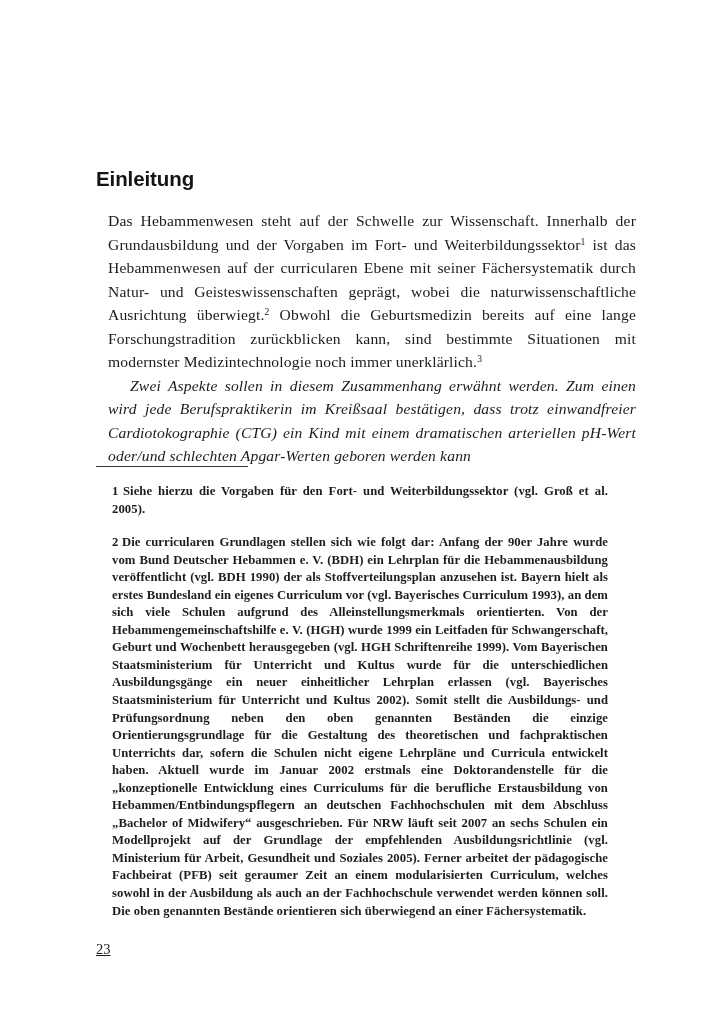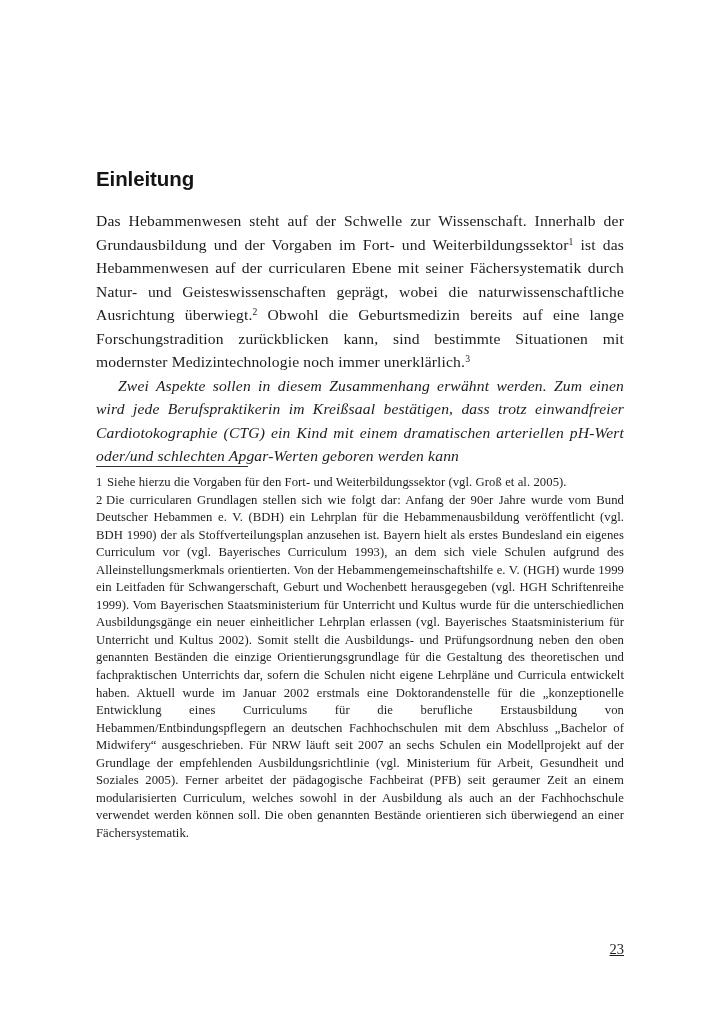--- a/index.html
+++ b/index.html
@@ -46,21 +46,21 @@
     position: absolute;
     top: 168px;
     left: 0;
     line-height: 22px;
   }
 
   
   .body-block {
     position: absolute;
     top: 209px;
-    left: 0;
+    left: 12px;
     width: 528px;
   }
   .body-par {
     margin: 0;
     font-size: 15.6px;
     line-height: 23.55px;
     text-align: justify;
     text-justify: inter-word;
     hyphens: manual;
     color: #1b1b1b;
@@ -85,40 +85,40 @@
   }
   .footnote-rule {
     width: 152px;
     height: 0;
     border: none;
     border-top: 1px solid #333333;
     margin: 0 0 7px 0;
     padding: 0;
   }
   .footnote {
-    margin: 0;
+    margin: 16px;
     font-size: 12.7px;
     line-height: 17.55px;
     text-align: justify;
     text-justify: inter-word;
     color: #1d1d1d;
     letter-spacing: 0.005em;
+    font-weight: bold;
   }
   .footnote .fn-num {
     padding-right: 3.5px;
   }
   .fn-1 .fn-num { padding-right: 4.5px; }
 
   
   .folio {
     position: absolute;
     top: 940px;
     left: 0;
     width: 528px;
-    text-align: right;
     font-size: 14.5px;
     line-height: 18px;
     color: #1b1b1b;
     margin: 0;
     text-decoration: underline;
   }
 </style>
 </head>
 <body>
 

